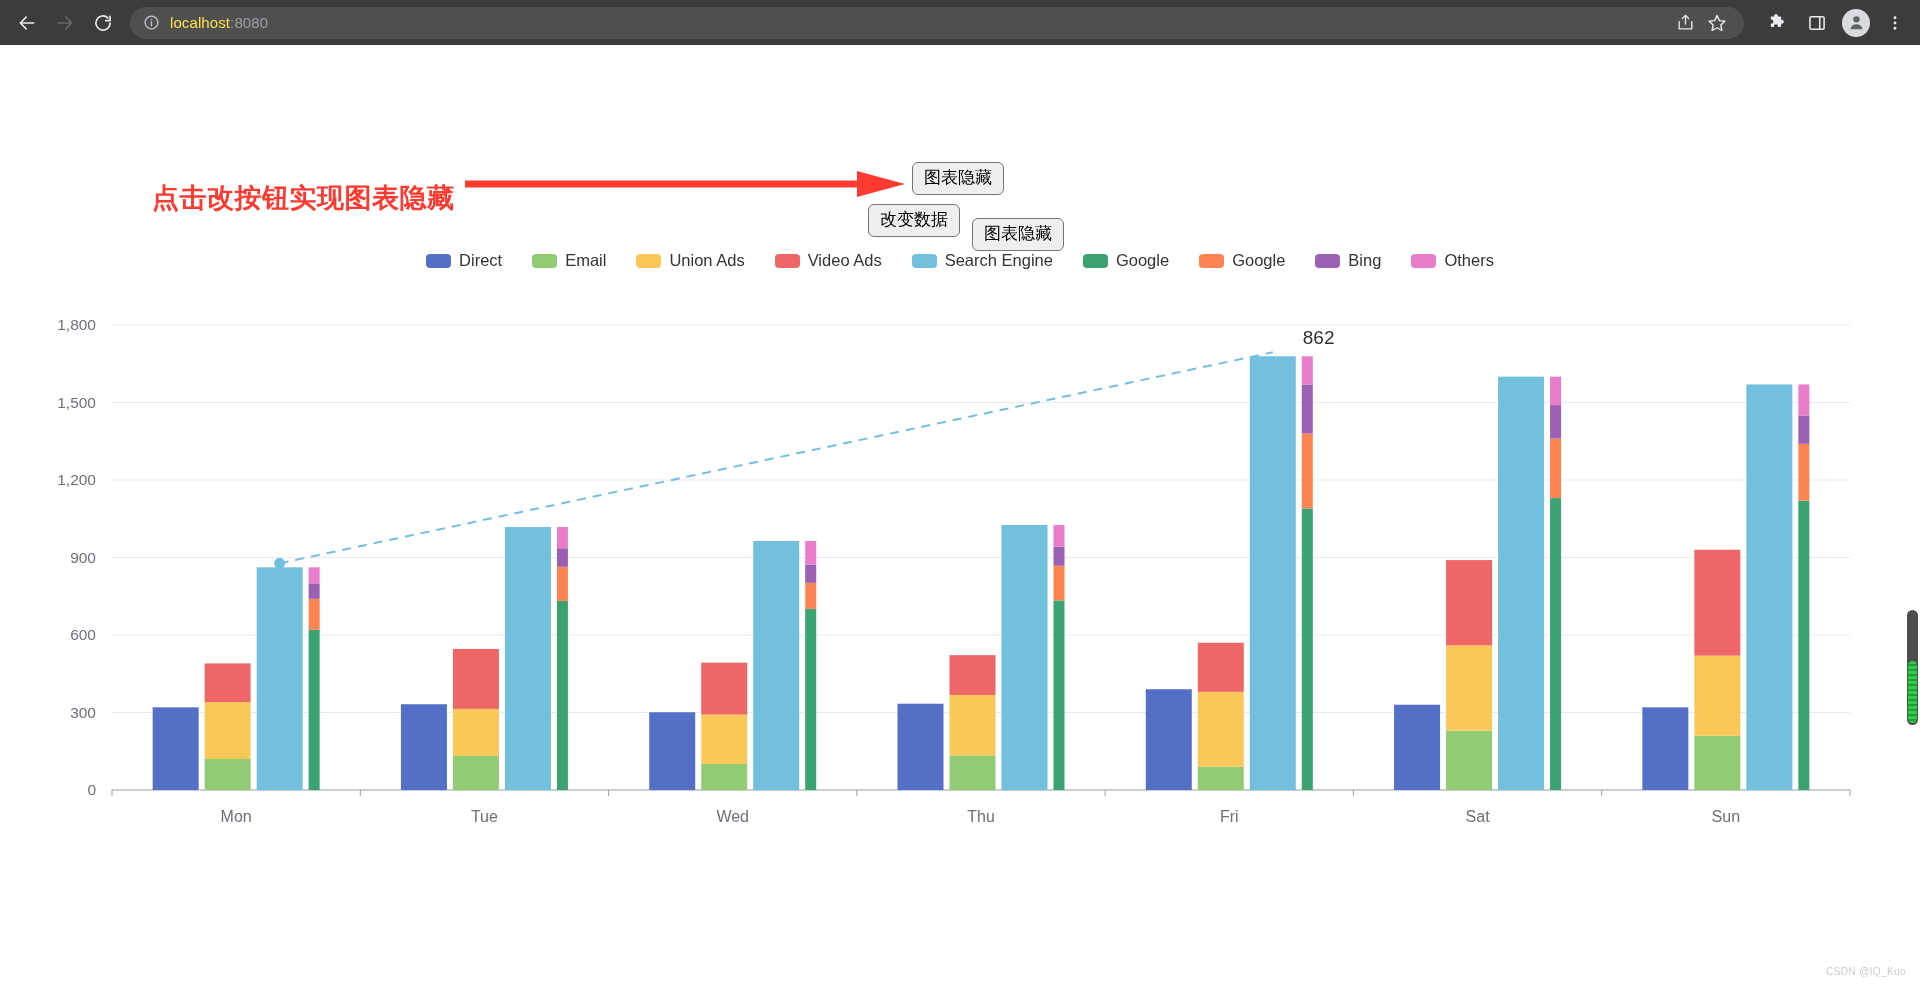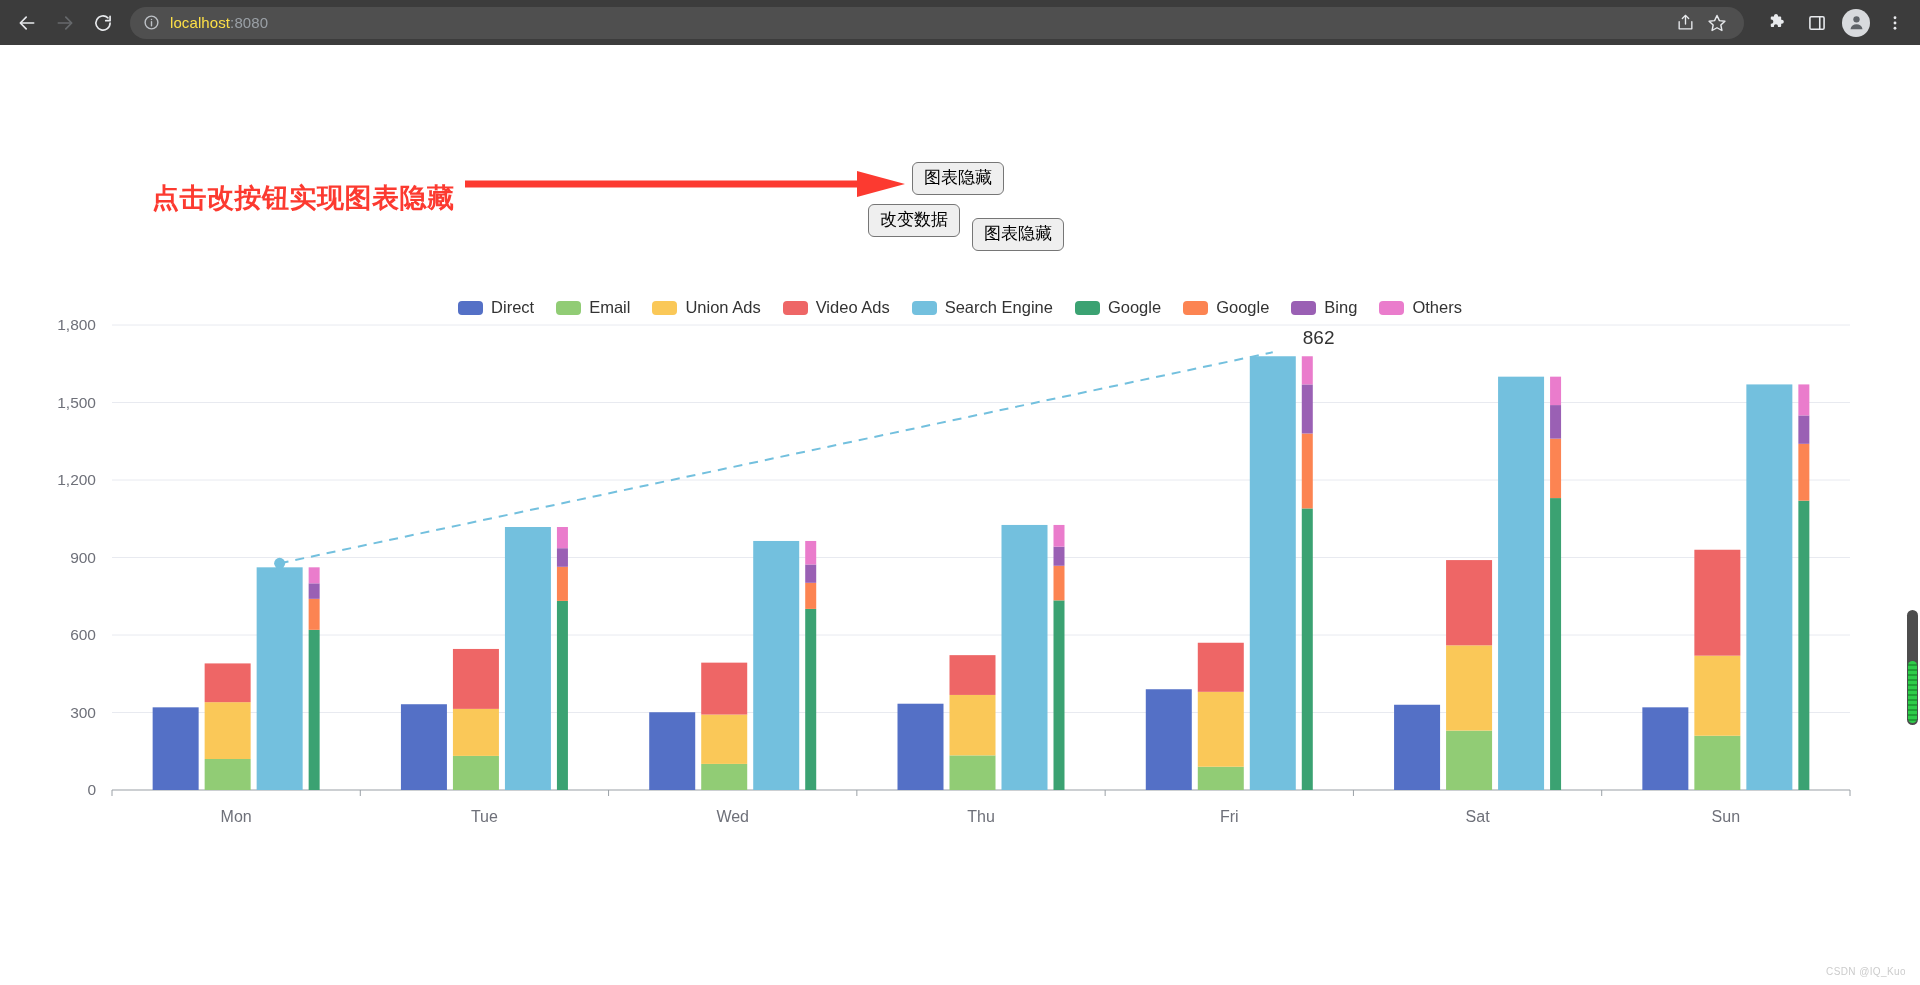--- a/index.html
+++ b/index.html
@@ -113,22 +113,21 @@
   .btn-change { position: absolute; left: 868px; top: 159px; }
   .btn-restore { position: absolute; left: 972px; top: 173px; }
 
   
   .legend {
     position: absolute;
     left: 0; right: 0; top: 206px;
     display: flex;
     justify-content: center;
     align-items: center;
-    gap: 0;
-    margin-top: 47px;
+    gap: 8px;
   }
   .legend-item {
     display: flex;
     align-items: center;
     gap: 8px;
     margin-right: 22px;
     cursor: pointer;
   }
   .legend-item:last-child { margin-right: 0; }
   .legend-swatch {

